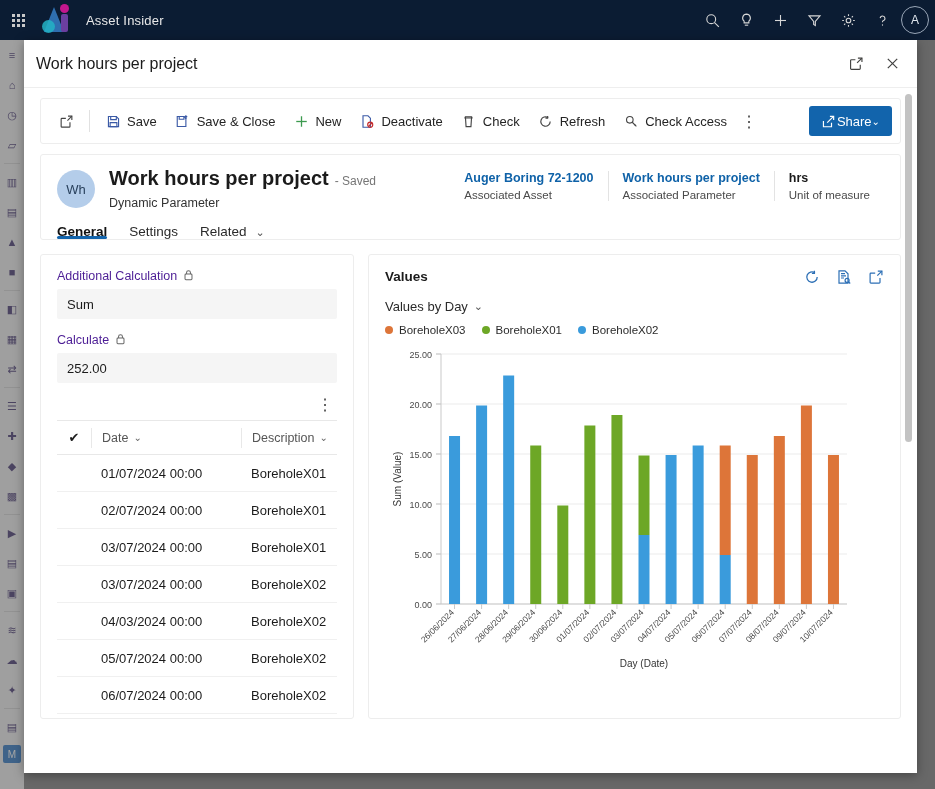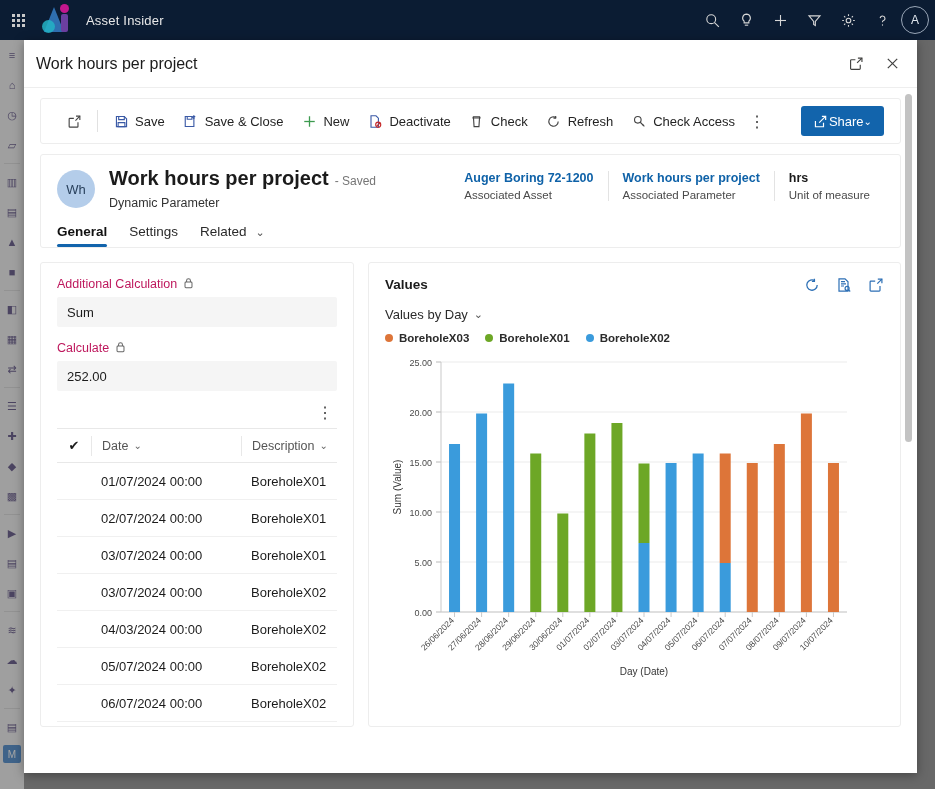--- a/index.html
+++ b/index.html
@@ -78,21 +78,21 @@
   }
   .dlg-title { font-size: 16px; color: #1b1b1b; }
   .dlg-header-actions { margin-left: auto; display: flex; align-items: center; gap: 14px; color: #40403f; }
   .hdr-btn { cursor: pointer; display: flex; align-items: center; justify-content: center; width: 22px; height: 22px; }
 
   .dlg-body { position: relative; flex: 1 1 auto; overflow: hidden; background: #fff; padding: 0 16px; }
 
   
   .cmdbar {
     margin-top: 10px; height: 46px; border: 1px solid #ededed; border-radius: 3px;
-    display: flex; align-items: center; padding: 0 16px; background: #fff;
+    display: flex; align-items: center; padding: 0 8px; background: #fff;
   }
   .cmd {
     display: flex; align-items: center; gap: 6px; height: 30px; padding: 0 9px;
     font-size: 13px; color: #242424; cursor: pointer; white-space: nowrap; border-radius: 2px;
   }
   .cmd-ico { width: 16px; height: 16px; display: inline-flex; align-items: center; justify-content: center; color: #3b5aa6; }
   .cmd-divider { width: 1px; height: 22px; background: #e1e1e1; margin: 0 6px; }
   .cmd-dots { width: 26px; justify-content: center; letter-spacing: 0; font-size: 16px; color: #444; }
   .share-btn {
     margin-left: auto; display: flex; align-items: center; 
@@ -114,34 +114,34 @@
   .rec-title { font-size: 20px; color: #1b1b1b; font-weight: 600; }
   .rec-saved { font-size: 12px; color: #757575; }
   .rec-sub { font-size: 12.5px; color: #333; margin-top: 6px; }
   .rec-meta { margin-left: auto; display: flex; align-items: flex-start; padding-top: 4px; }
   .meta-col { padding: 0 14px; border-left: 1px solid #e3e3e3; }
   .meta-col:first-child { border-left: none; }
   .meta-val { font-size: 12.5px; color: #0f62a8; font-weight: 600; cursor: pointer; }
   .meta-val.plain { color: #1b1b1b; }
   .meta-lbl { font-size: 11.5px; color: #4a4a4a; margin-top: 4px; }
   .tabs { display: flex; align-items: center; gap: 22px; margin-top: 14px; }
-  .tab { font-size: 13.5px; color: #2a2a2a; padding-bottom: 8px; cursor: pointer; position: relative; }
+  .tab { font-size: 13.5px; color: #2a2a2a; padding-bottom: 0; cursor: pointer; position: relative; }
   .tab.active { font-weight: 700; color: #111; }
   .tab.active::after {
     content: ""; position: absolute; left: 0; right: 0; bottom: 0; height: 3px; background: #1264ac; border-radius: 2px;
   }
   .tab .chev { margin-left: 5px; color: #555; font-size: 11px; }
 
   
   .cols { display: flex; gap: 14px; margin-top: 14px; }
   .card { border: 1px solid #ededed; border-radius: 3px; background: #fff; }
   .left-card { width: 314px; padding: 14px 16px 0 16px; height: 465px; overflow: hidden; }
   .right-card { flex: 1 1 auto; padding: 14px 16px 0 16px; height: 465px; overflow: hidden; }
 
-  .field-label { font-size: 12.5px; color: #be185d; display: flex; align-items: flex-end; gap: 6px; }
+  .field-label { font-size: 12.5px; color: #4c1d95; display: flex; align-items: flex-end; gap: 6px; }
   .lock { color: #666; font-size: 11px; }
   .field-box {
     margin-top: 6px; height: 30px; background: #f5f5f5; border-radius: 2px;
     display: flex; align-items: center; padding: 0 10px; font-size: 13px; color: #1b1b1b;
   }
   .field-gap { height: 14px; }
   .grid-dots { display: flex; justify-content: flex-end; font-size: 16px; color: #444; padding: 12px 4px 6px 0; cursor: pointer; }
   .grid { border-top: 1px solid #e8e8e8; }
   .grid-head { display: flex; align-items: center; height: 34px; border-bottom: 1px solid #e8e8e8; }
   .gh-check { width: 34px; display: flex; align-items: center; justify-content: center; color: #1b1b1b; font-size: 13px; }
@@ -156,21 +156,21 @@
   .gr-c1 { width: 150px; padding-left: 10px; }
   .gr-c2 { padding-left: 10px; }
 
   
   .chart-head { display: flex; align-items: flex-start; }
   .chart-title { font-size: 13.5px; font-weight: 700; color: #1b1b1b; }
   .chart-head-icons { margin-left: auto; display: flex; align-items: center; gap: 16px; color: #2c6fb5; }
   .chart-head-icons div { cursor: pointer; }
   .chart-sub { font-size: 13px; color: #2b2b2b; margin-top: 10px; display: flex; align-items: center; gap: 6px; cursor: pointer; }
   .chart-sub .chev { font-size: 11px; color: #555; }
-  .legend { display: flex; align-items: center; gap: 16px; margin-top: 10px; font-weight: bold; }
+  .legend { display: flex; align-items: center; gap: 16px; margin-top: 10px; }
   .lg { display: flex; align-items: center; gap: 6px; font-size: 11.5px; color: #2b2b2b; cursor: pointer; }
   .lg i { width: 8px; height: 8px; border-radius: 50%; display: block; }
   .plotwrap { position: relative; margin-top: 6px; }
 
   
   .dlg-scroll {
     position: absolute; right: 4px; top: 0; width: 10px; height: 100%;
   }
   .dlg-scroll .thumb {
     position: absolute; left: 2px; top: 6px; width: 7px; height: 348px;

